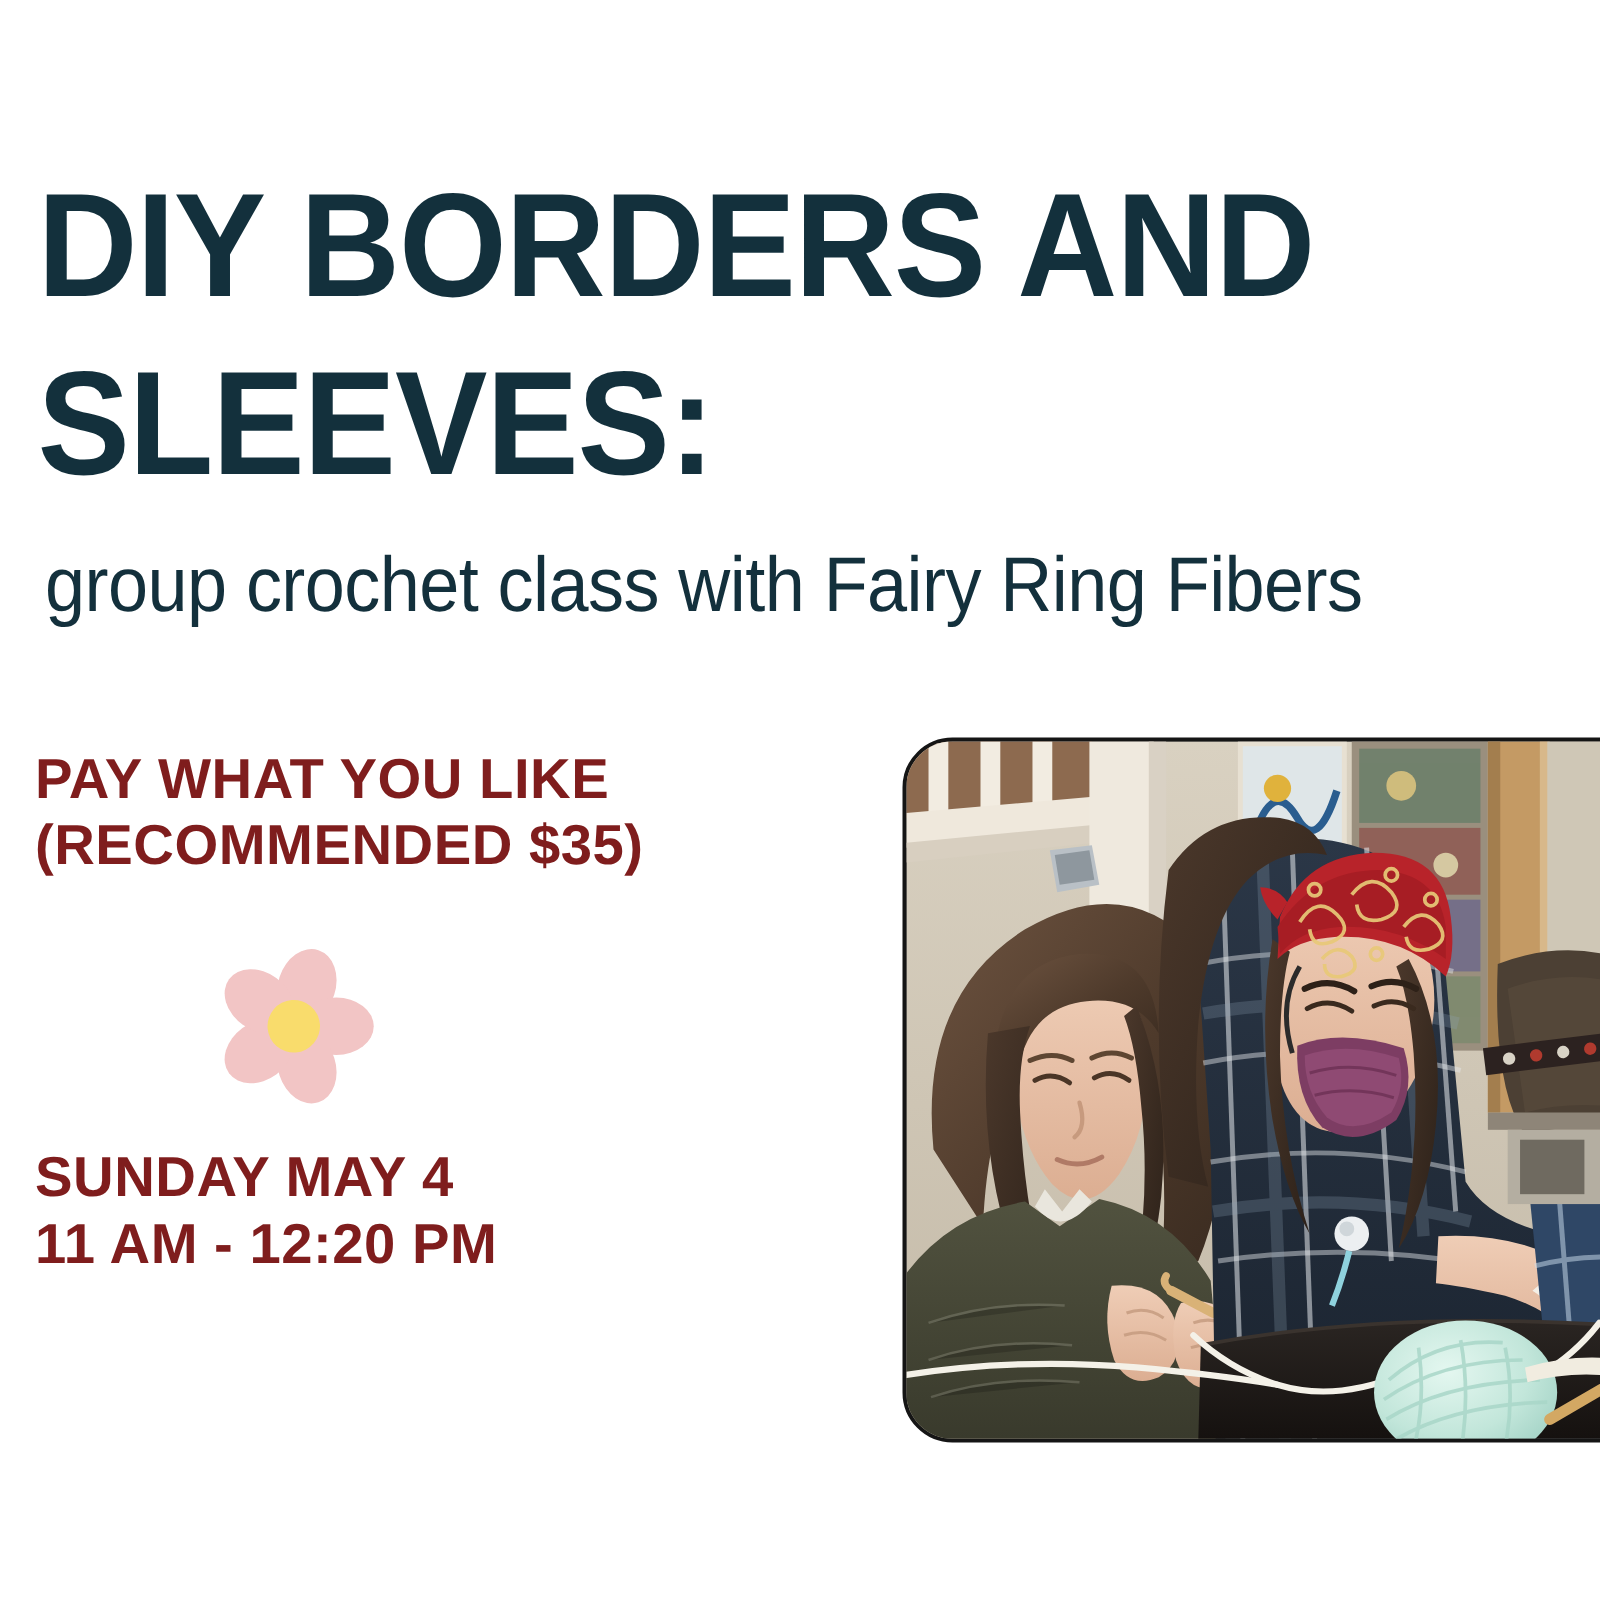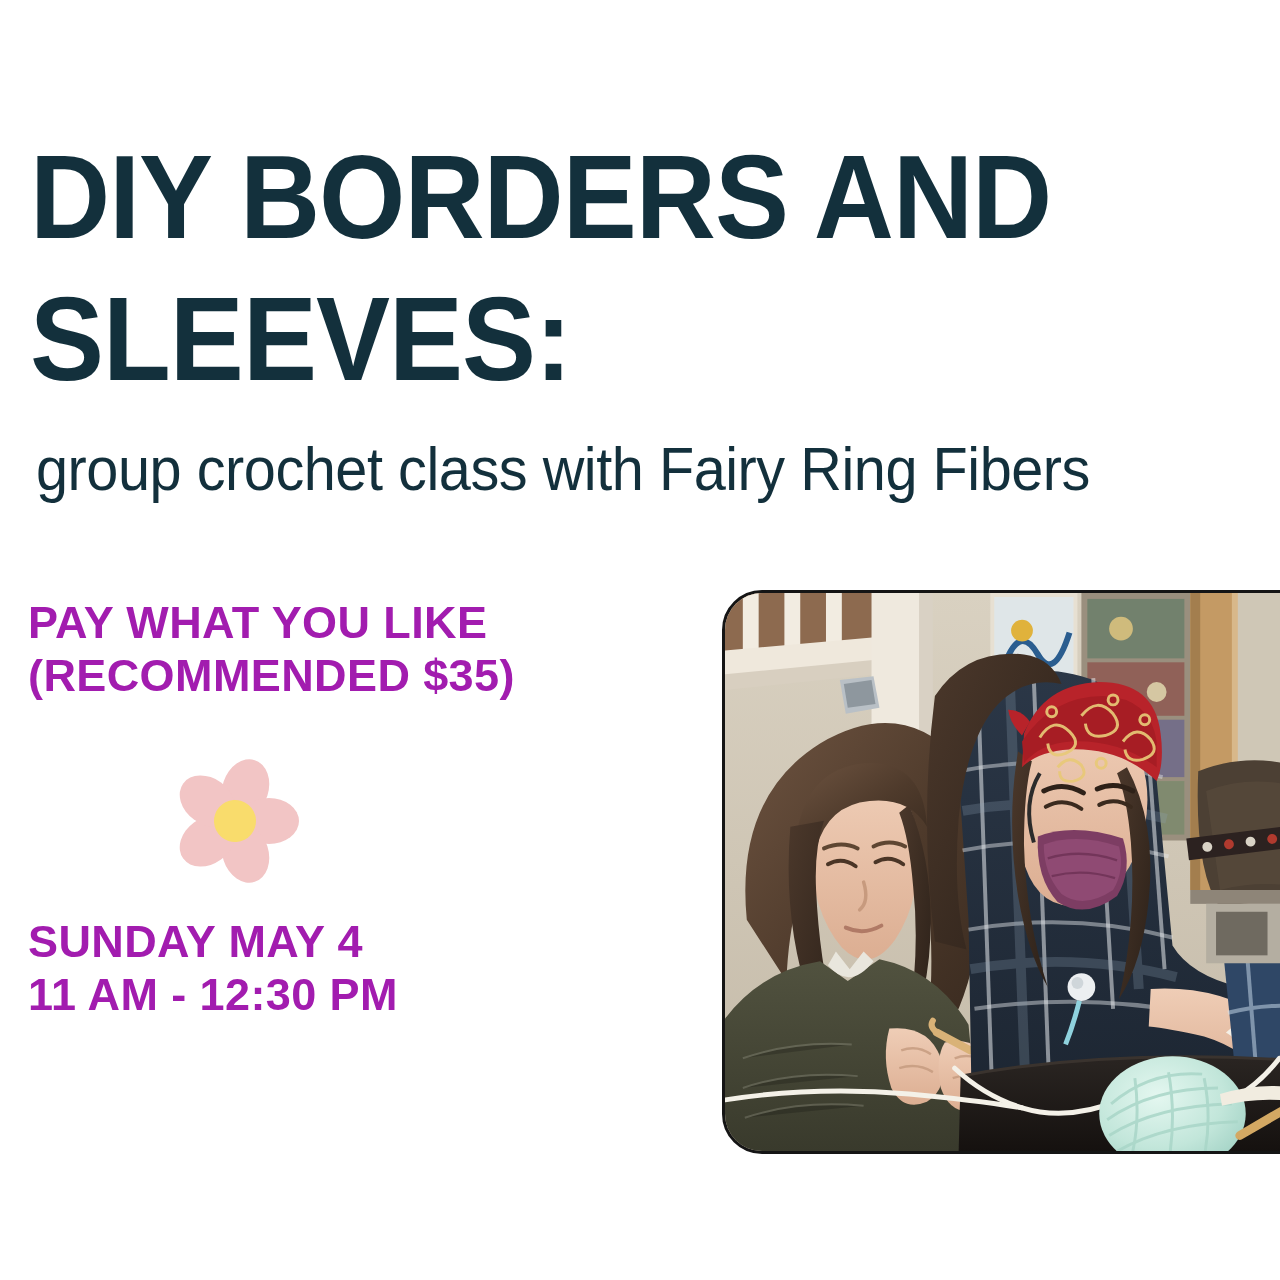--- a/index.html
+++ b/index.html
@@ -54,21 +54,21 @@
   }
 
   
   .info-col {
     position: absolute;
     left: 28px;
     top: 596px;
     width: 660px;
   }
   .info-block {
-    color: #a21caf;
+    color: #7f1d1d;
     font-family: "Liberation Sans Narrow", "Liberation Sans", sans-serif;
     font-weight: 700;
     font-size: 45px;
     line-height: 53px;
     letter-spacing: 0.4px;
     white-space: pre-line;
   }
   .price-block { }
 
   
@@ -138,21 +138,21 @@
         <ellipse cx="0" cy="-34" rx="23" ry="30" fill="#f2c5c5" transform="rotate(72)"></ellipse>
         <ellipse cx="0" cy="-34" rx="23" ry="30" fill="#f2c5c5" transform="rotate(144)"></ellipse>
         <ellipse cx="0" cy="-34" rx="23" ry="30" fill="#f2c5c5" transform="rotate(216)"></ellipse>
         <ellipse cx="0" cy="-34" rx="23" ry="30" fill="#f2c5c5" transform="rotate(288)"></ellipse>
         <circle cx="0" cy="0" r="21" fill="#f9dc6c"></circle>
       </g>
     </svg>
   </div>
 
   <div class="info-block date-block">SUNDAY MAY 4
-11 AM - 12:30 PM</div>
+11 AM - 12:20 PM</div>
 
 
   <div class="photo">
     <svg viewBox="0 0 600 564" preserveAspectRatio="xMinYMin slice" xmlns="http://www.w3.org/2000/svg" aria-hidden="true">
       <defs>
         <linearGradient id="wallG" x1="0" y1="0" x2="0" y2="1">
           <stop offset="0%" stop-color="#d9d1c1"></stop>
           <stop offset="100%" stop-color="#c4baa8"></stop>
         </linearGradient>
         <linearGradient id="hairA" x1="0" y1="0" x2="1" y2="1">

